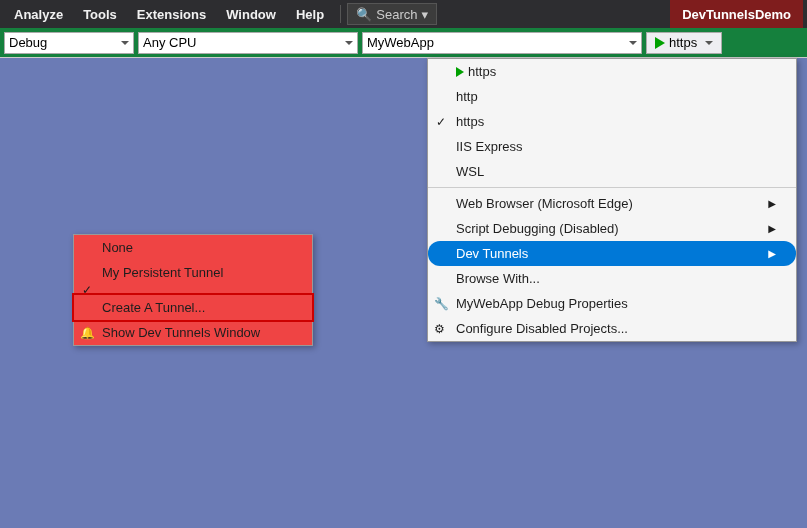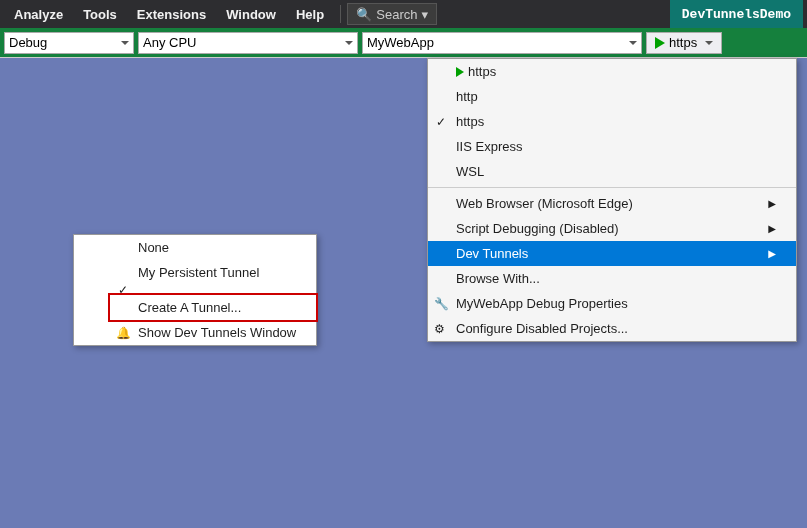--- a/index.html
+++ b/index.html
@@ -43,29 +43,28 @@
       align-items: center;
       background: #3c3c3c;
       border: 1px solid #555;
       padding: 2px 8px;
       gap: 4px;
       cursor: pointer;
       color: #ccc;
       height: 22px;
     }
     .active-tab {
-      background: #0f766e;
+      background: #7f1d1d;
       color: white;
       padding: 4px 12px;
       height: 100%;
       display: flex;
       align-items: center;
       margin-left: auto;
       font-weight: 600;
-      font-family: Liberation Mono, monospace;
     }
 
     
     .toolbar {
       display: flex;
       align-items: center;
       background: #15803d;
       height: 30px;
       padding: 0 4px;
       gap: 4px;
@@ -129,20 +128,21 @@
       align-items: center;
       padding: 5px 20px 5px 28px;
       cursor: pointer;
       white-space: nowrap;
       color: #1e1e1e;
       position: relative;
     }
     .dropdown-menu-item:hover, .dropdown-menu-item.highlighted {
       background: #0078d7;
       color: white;
+      border-radius: 12px;
     }
     .dropdown-menu-item.highlighted {
       background: #0078d7;
       color: white;
     }
     .dropdown-menu-separator {
       height: 1px;
       background: #ccc;
       margin: 3px 0;
     }
@@ -157,26 +157,25 @@
     }
     .menu-icon {
       position: absolute;
       left: 6px;
       font-size: 12px;
     }
 
     
     .left-submenu {
       position: absolute;
-      background: #ffffff;
+      background: #ef4444;
       border: 1px solid #999;
       box-shadow: 2px 2px 6px rgba(0,0,0,0.3);
       z-index: 200;
       min-width: 200px;
-      padding-left: 36px;
     }
 
     
     .border-highlight {
       outline: 2px solid #cc0000;
     }
 
     
     .play-tri {
       width: 0;

